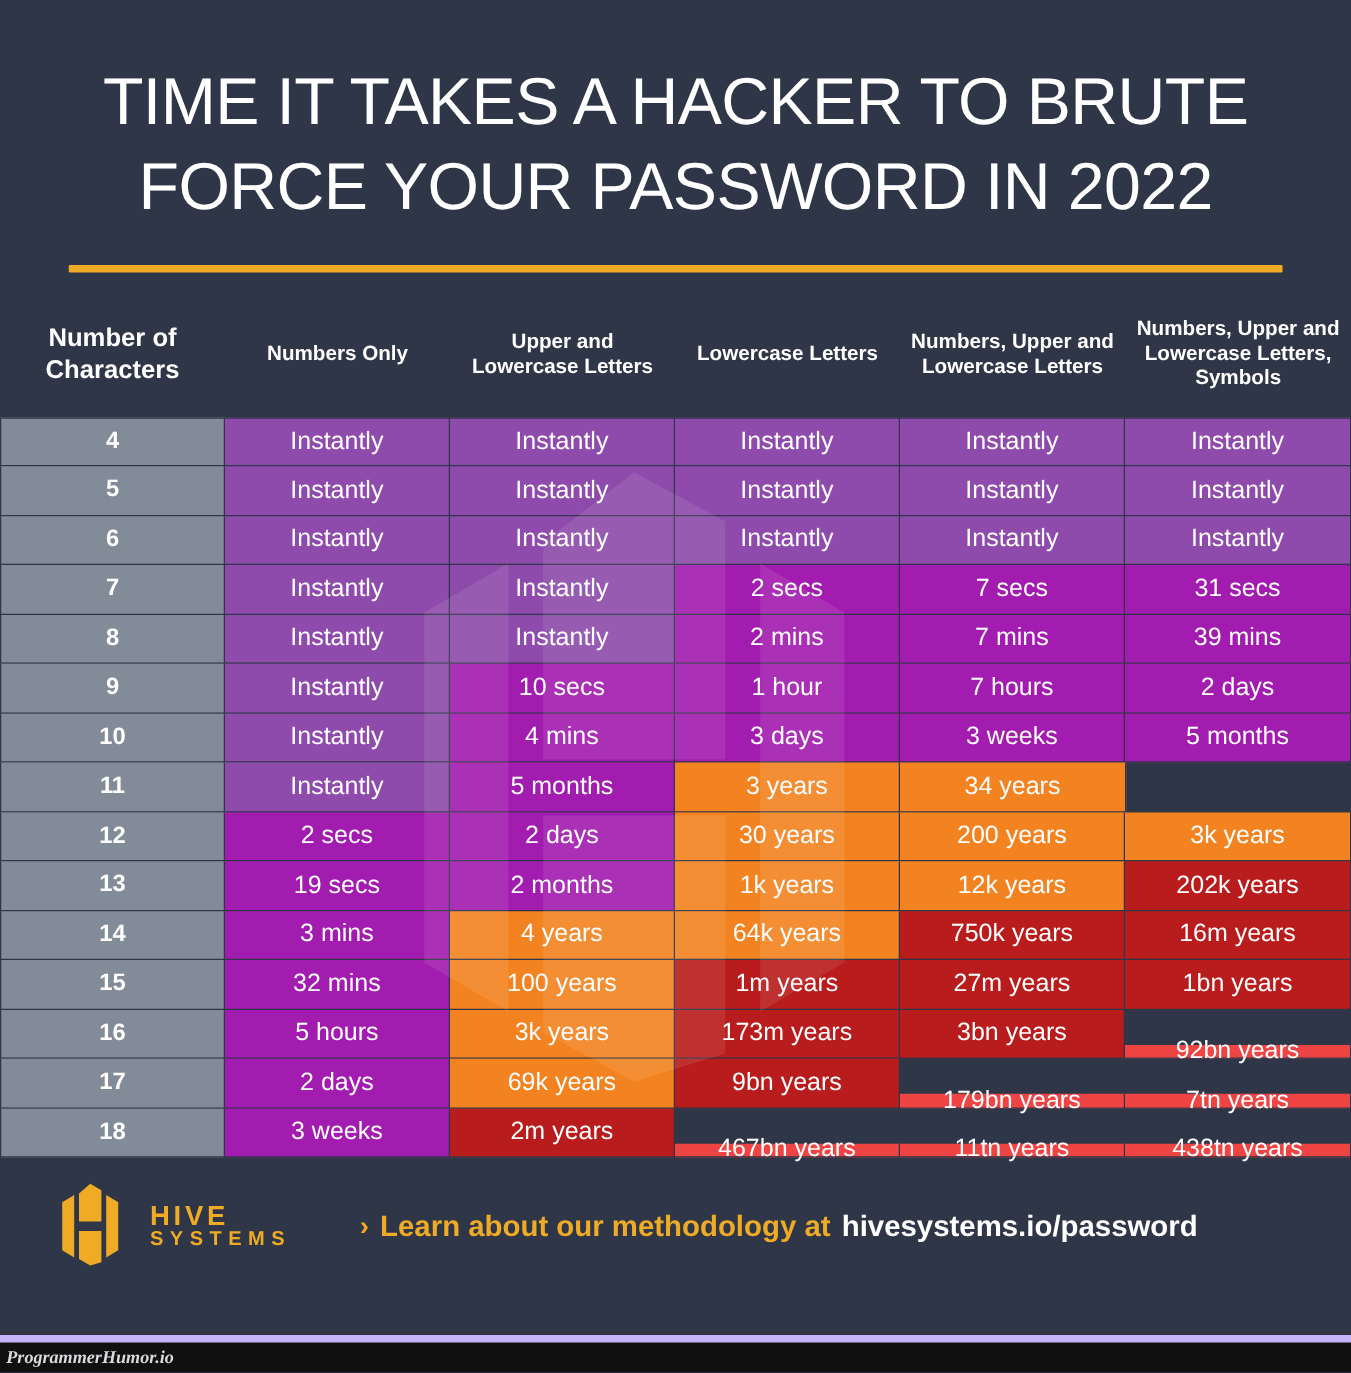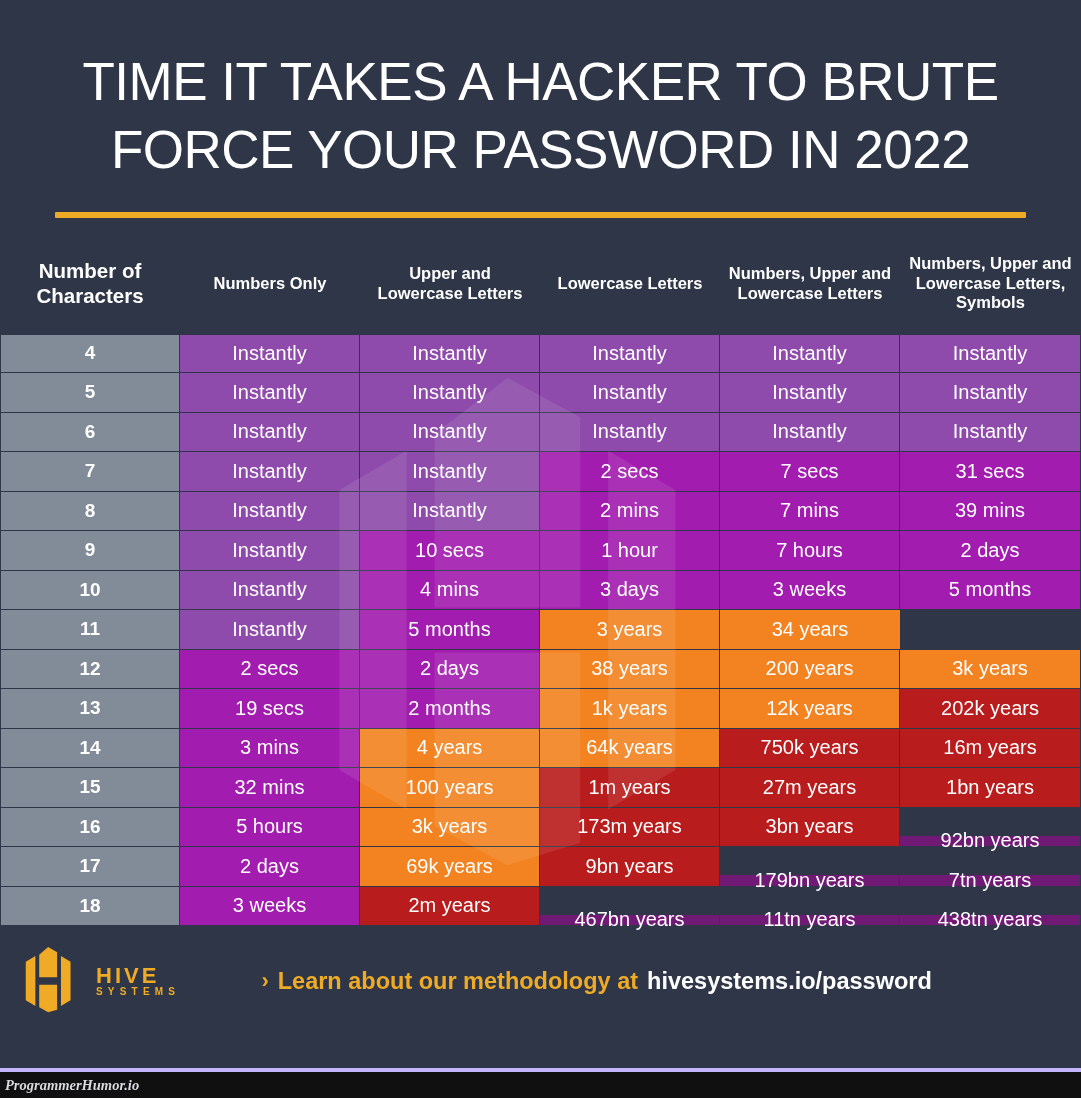--- a/index.html
+++ b/index.html
@@ -60,51 +60,51 @@
   
   .c0 { width:180px; } .c1 { width:180px; } .c2 { width:180px; }
   .c3 { width:180px; } .c4 { width:180px; } .c5 { width:181px; }
 
   
   .sw-gray   { background:#828b98; }
   .sw-purple { background:#8e4bab; }
   .sw-red    { background:#a21caf; }
   .sw-orange { background:#f28320; }
   .sw-amber  { background:#b91c1c;text-align:center; }
-  .sw-green  { background:#701a75;margin-top:28px; }
+  .sw-green  { background:#ef4444;margin-top:28px; }
 
   
   #footer {
     display:flex; align-items:center;
-    height:110px; padding:0 28px 0 20px;
+    height:110px; padding:0 28px 0 44px;
   }
   #logo-group { display:flex; align-items:center; gap:12px; }
   #logo-mark svg { display:block; }
   #logo-words { line-height:1.05; }
   #logo-hive {
     color:#efab25; font-size:22px; font-weight:bold; letter-spacing:3px;
   }
   #logo-systems {
-    color:#efab25; font-size:10px; font-weight:bold; letter-spacing:5.2px;
+    color:#efab25; font-size:16px; font-weight:bold; letter-spacing:5.2px;
   }
   #footer-cta {
     flex:1; display:flex; align-items:center; justify-content:center;
     gap:9px; font-size:23.5px; font-weight:bold; white-space:nowrap;
     margin-left:-40px;
   }
   #chevron-icon { color:#efab25; font-size:22px; font-weight:bold; }
   #cta-lead { color:#efab25; }
   #cta-url  { color:#ffffff; }
 
   
   #bottom-bar {
     position:absolute; left:0; right:0; bottom:0;
     height:30px; background:#101010;
     display:flex; align-items:center;
-    border-top:4px solid #c4b5fd;
+    border-top:6px solid #c4b5fd;
   }
   #bottom-bar-text {
     color:#d8dade; font-size:14.5px;
     font-family:"Liberation Serif", serif;
     font-weight:bold; font-style:italic;
     padding-left:5px;
   }
 </style>
 </head>
 <body>
@@ -196,21 +196,21 @@
         <div class="cell num sw-gray c0">11</div>
         <div class="cell sw-purple c1">Instantly</div>
         <div class="cell sw-red c3">5 months</div>
         <div class="cell sw-orange c4">3 years</div>
         <div class="cell sw-orange c5">34 years</div>
       </div>
       <div class="row">
         <div class="cell num sw-gray c0">12</div>
         <div class="cell sw-red c1">2 secs</div>
         <div class="cell sw-red c2">2 days</div>
-        <div class="cell sw-orange c3">38 years</div>
+        <div class="cell sw-orange c3">30 years</div>
         <div class="cell sw-orange c4">200 years</div>
         <div class="cell sw-orange c5">3k years</div>
       </div>
       <div class="row">
         <div class="cell num sw-gray c0">13</div>
         <div class="cell sw-red c1">19 secs</div>
         <div class="cell sw-red c2">2 months</div>
         <div class="cell sw-orange c3">1k years</div>
         <div class="cell sw-orange c4">12k years</div>
         <div class="cell sw-amber c5">202k years</div>

